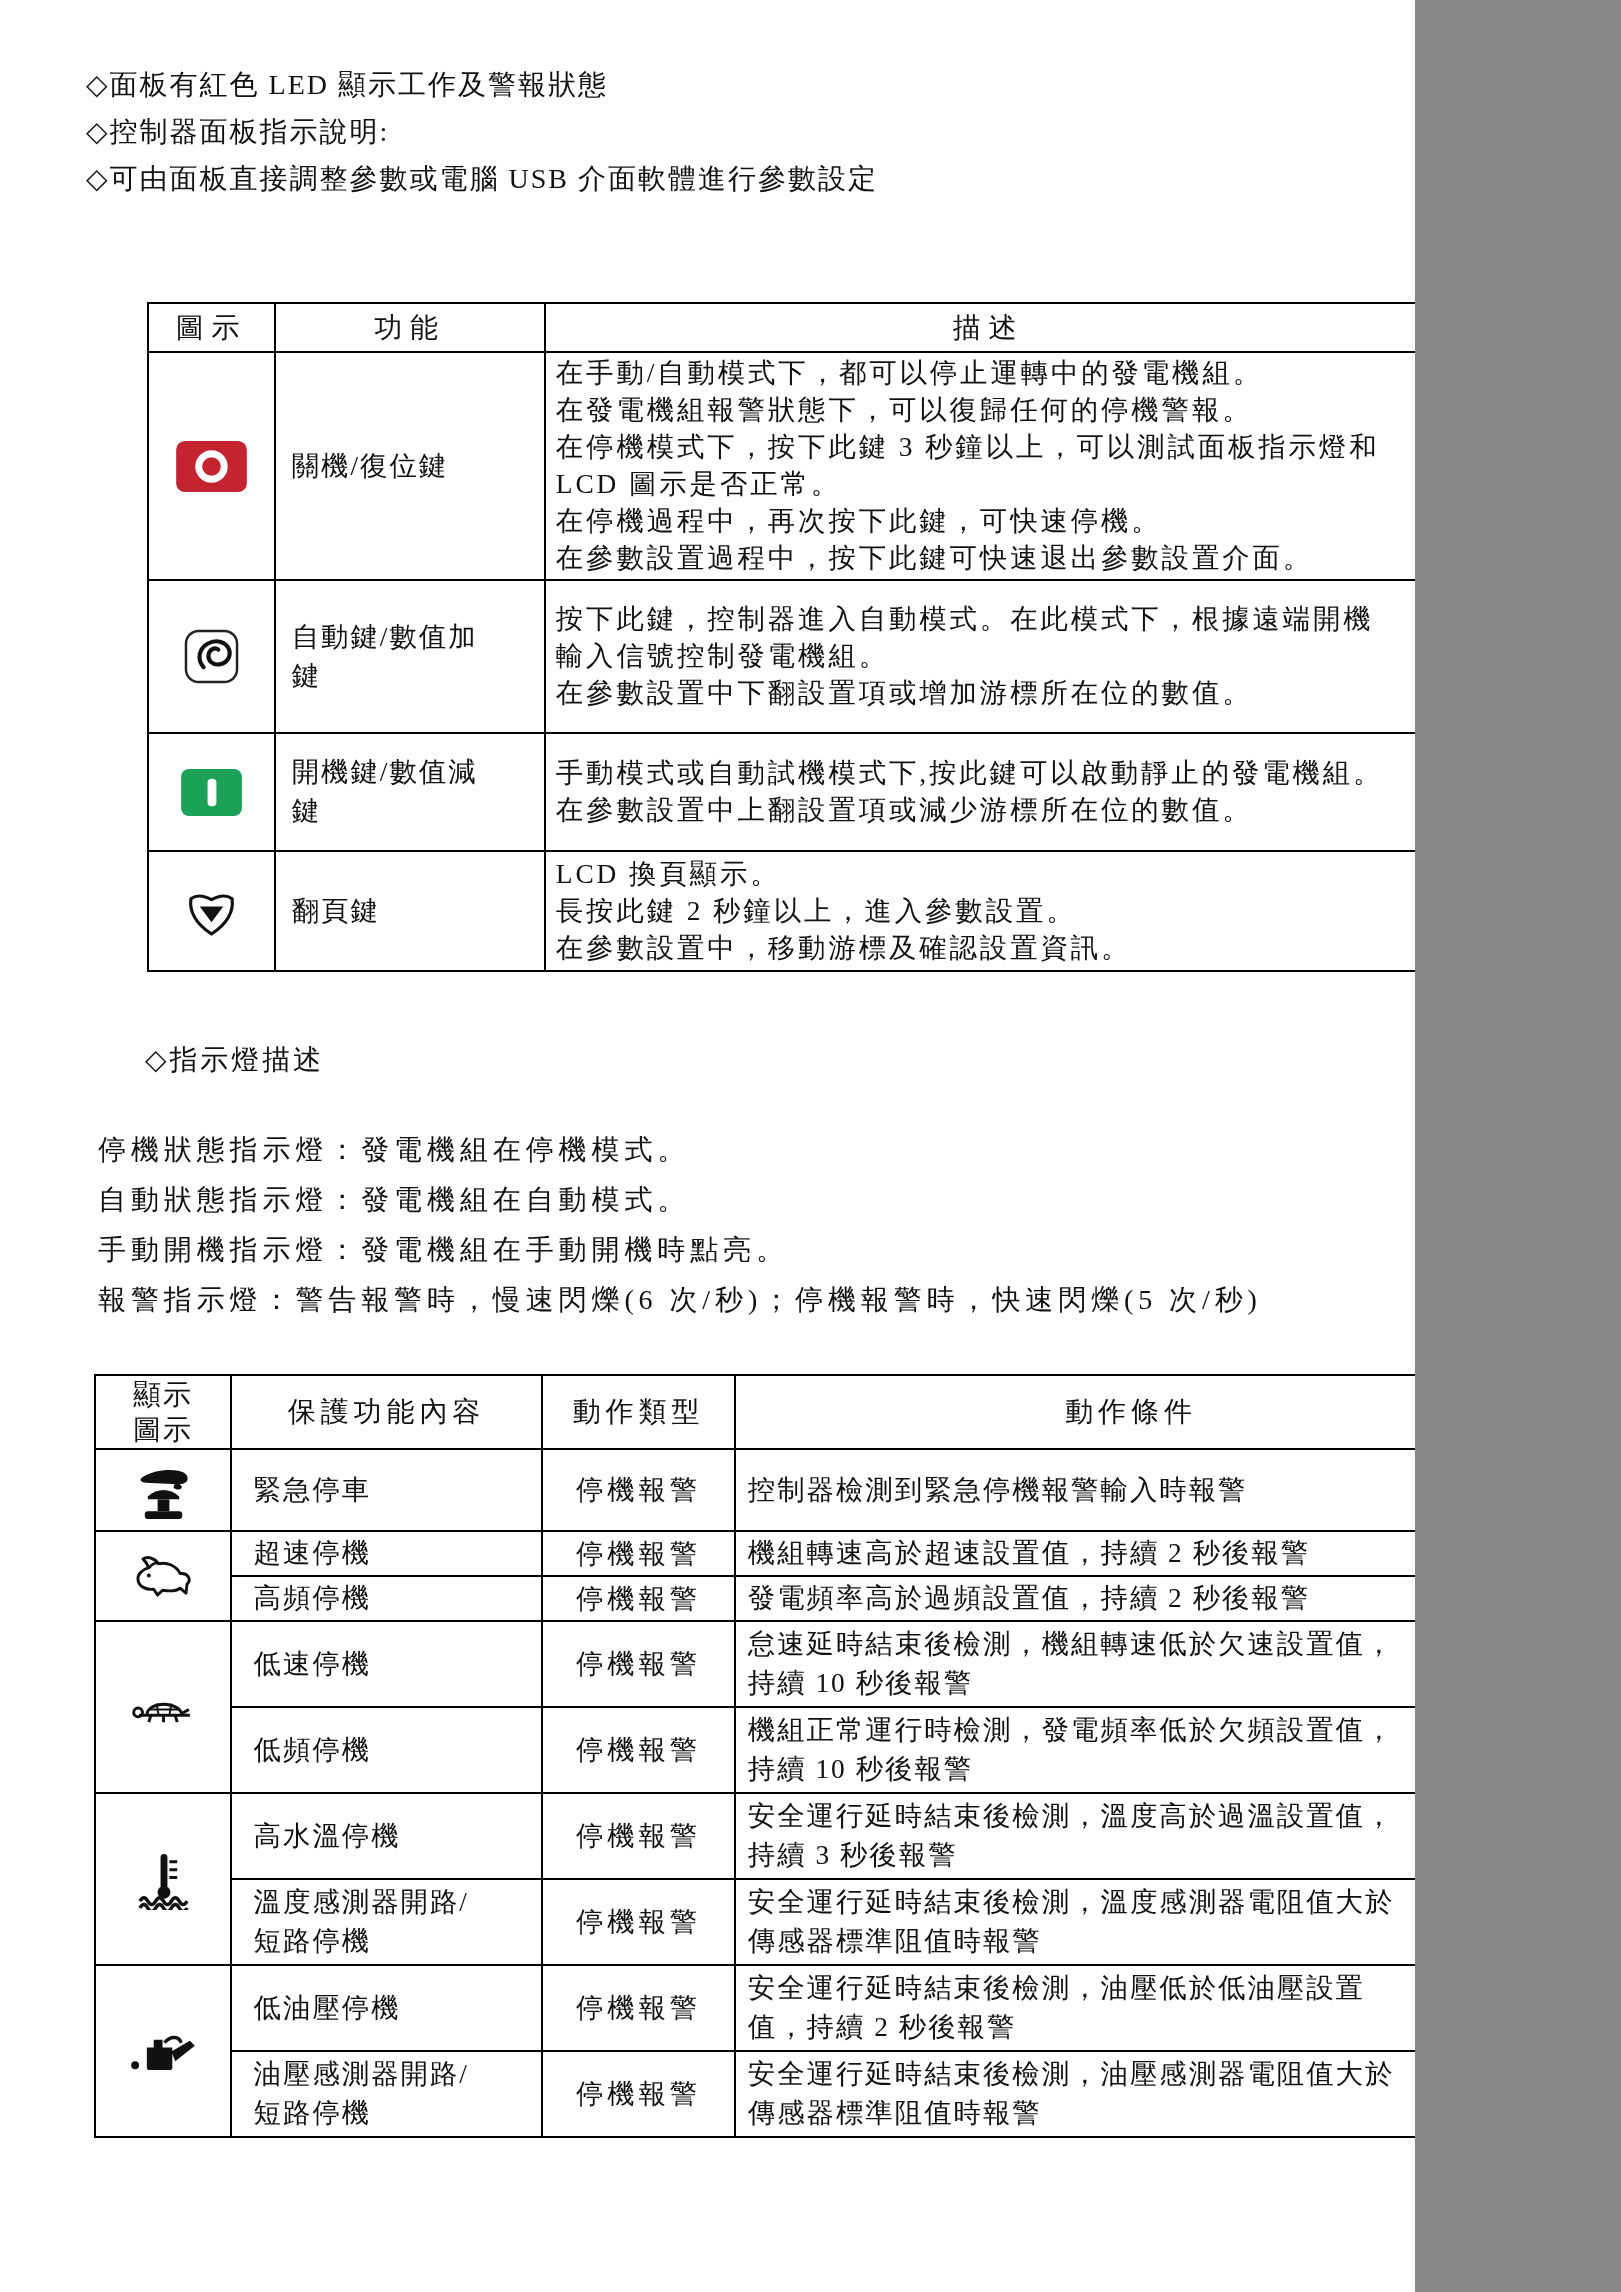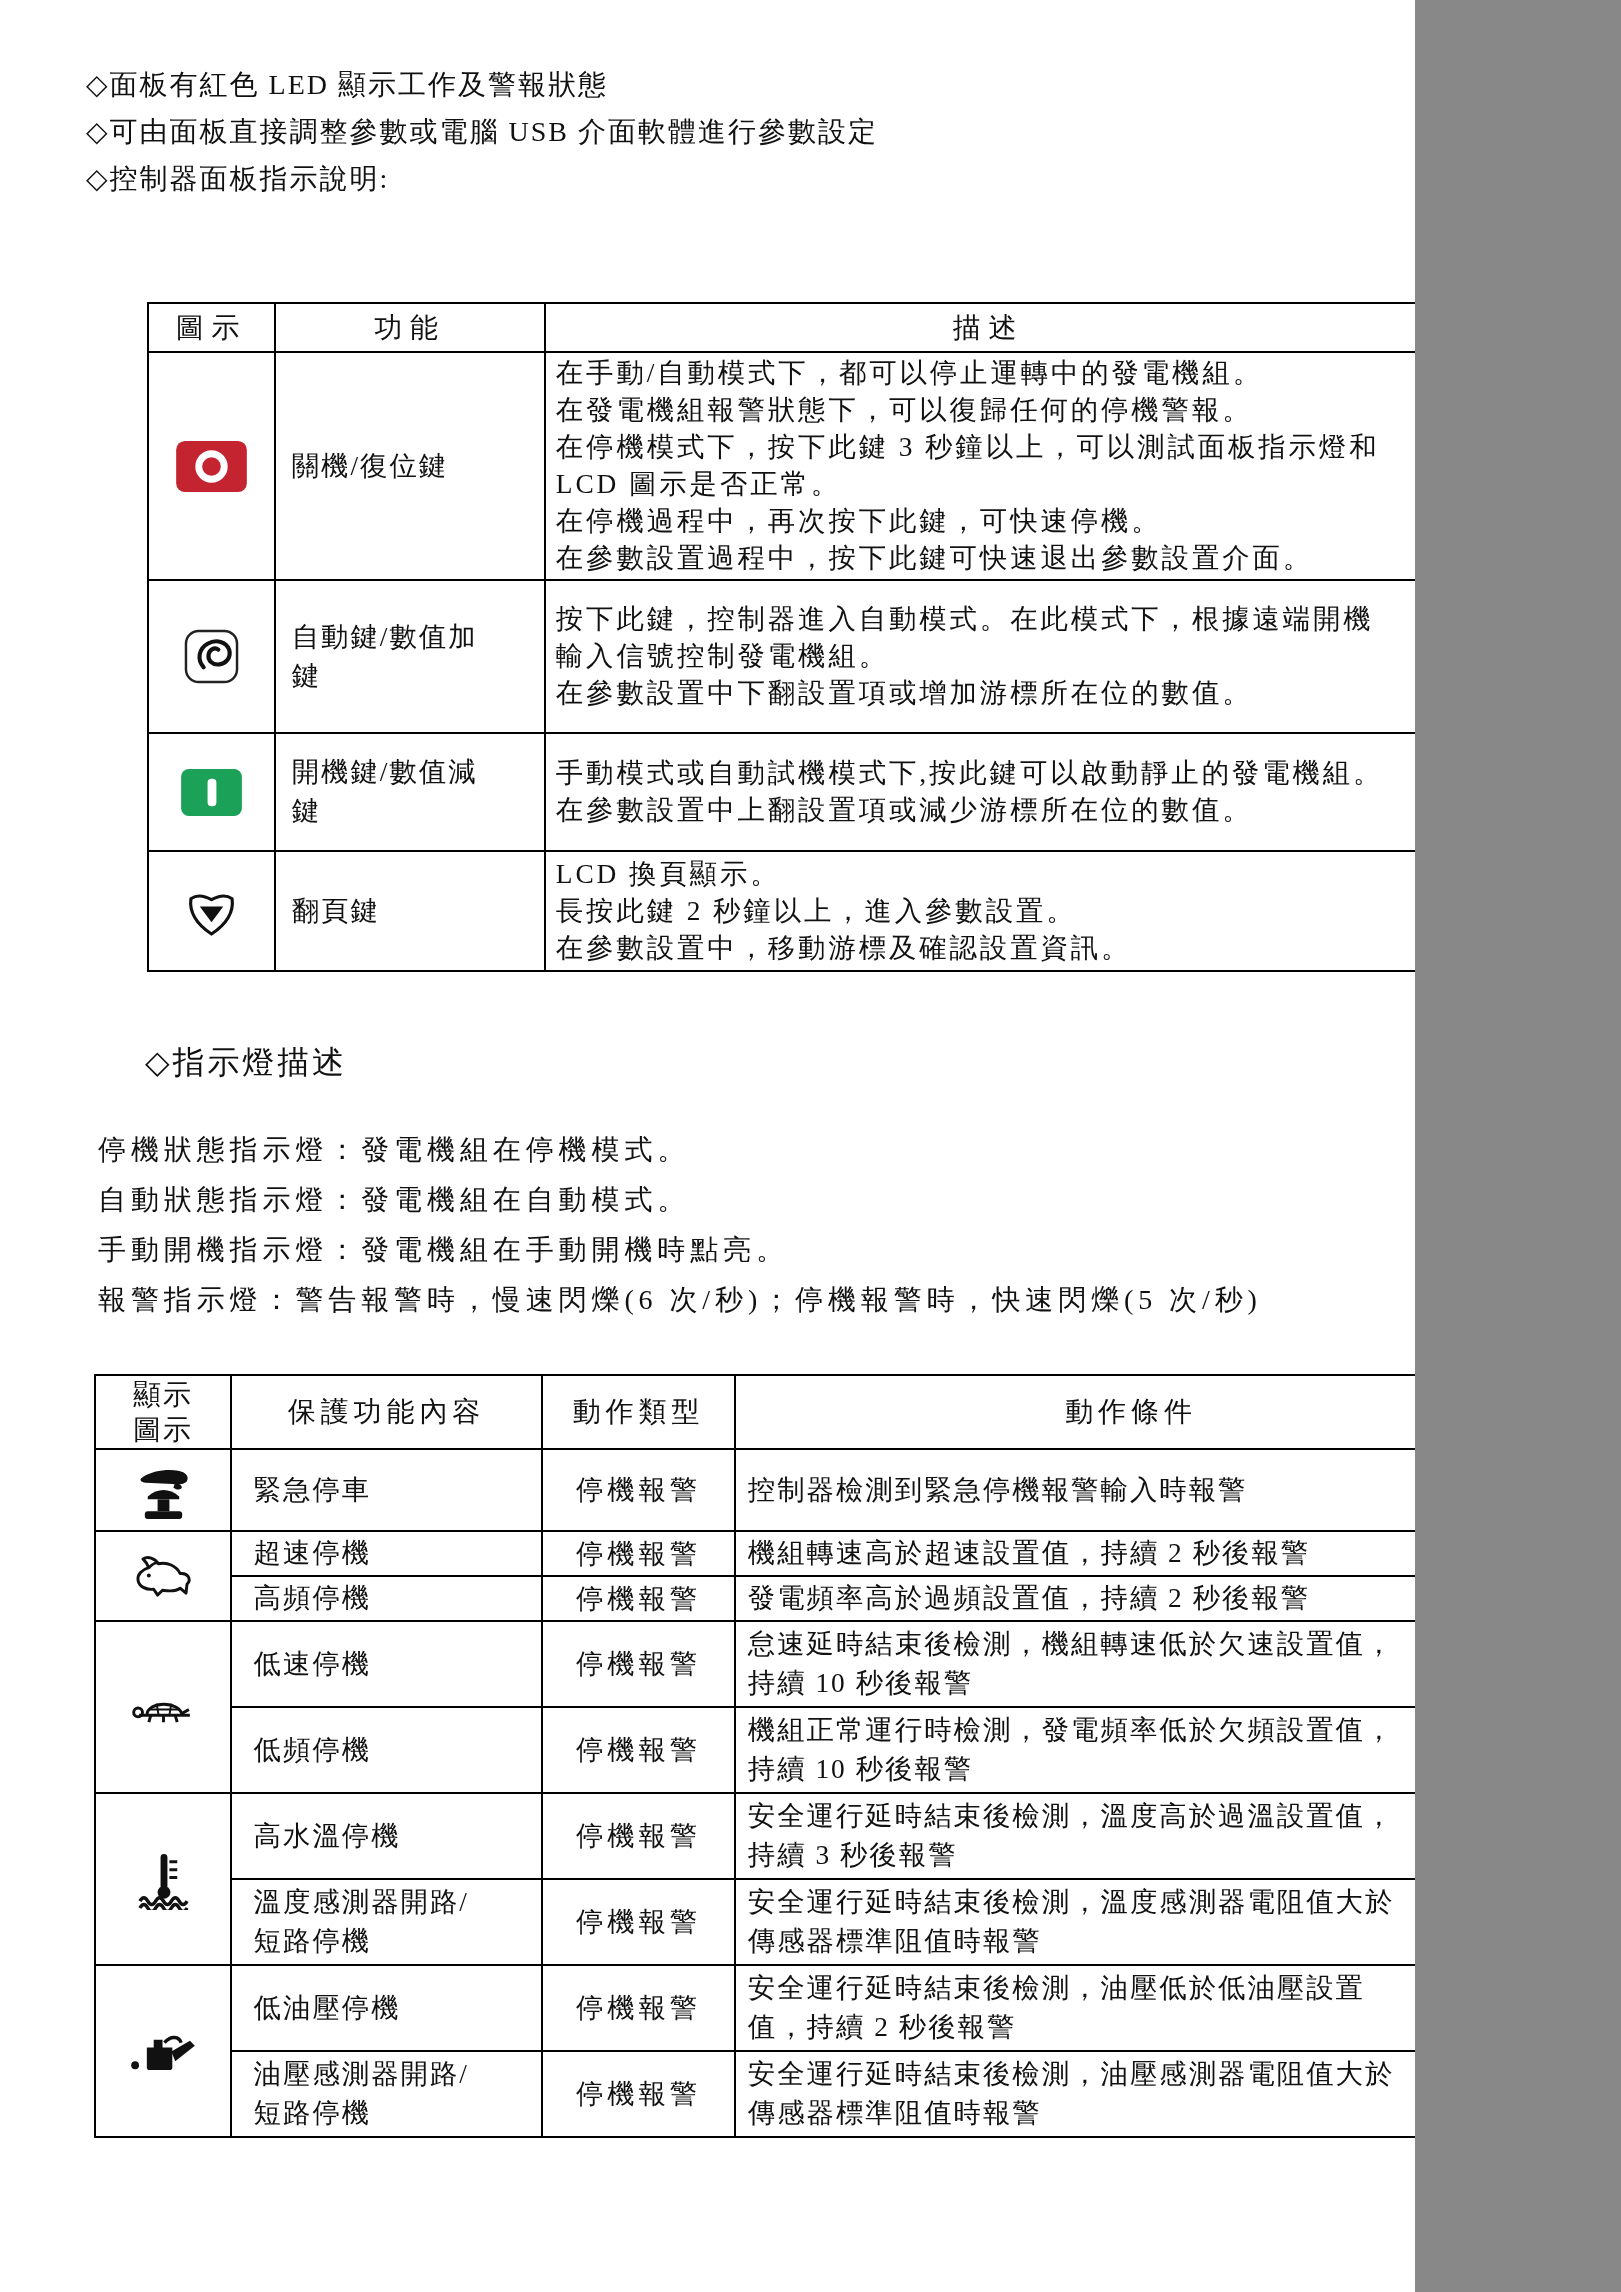--- a/index.html
+++ b/index.html
@@ -25,21 +25,21 @@
   .tbl1 .icon-cell{text-align:center;vertical-align:middle;}
   .tbl1 .func-cell{vertical-align:middle;font-size:27.4px;letter-spacing:2px;line-height:39px;padding-left:15.7px;}
   .tbl1 .func-cell .inner{width:211px;}
   .tbl1 .desc-cell{vertical-align:middle;font-size:27.4px;letter-spacing:2.9px;line-height:37px;padding:2px 5.9px 2px 9.8px;}
   .tbl1 tr.r1{height:227px;}
   .tbl1 tr.r2{height:153px;}
   .tbl1 tr.r3{height:118px;margin-left:23px;}
   .tbl1 tr.r4{height:120px;}
 
   
-  .ind-title{position:absolute;left:145px;top:1041px;font-size:32px;letter-spacing:2.9px;}
+  .ind-title{position:absolute;left:145px;top:1041px;font-size:28px;letter-spacing:2.9px;}
   .ind-lines{position:absolute;left:98px;top:1125px;}
   .ind-line{font-size:28px;line-height:50px;letter-spacing:4.9px;white-space:nowrap;}
 
   
   .tbl2{position:absolute;left:94px;top:1374px;width:1432px;}
   .tbl2 th{font-size:28px;letter-spacing:4.9px;text-align:center;vertical-align:middle;}
   .tbl2 .hdr{height:74px;}
   .tbl2 .hdr .two-line{line-height:35px;letter-spacing:2px;}
   .tbl2 .icon-cell{text-align:center;vertical-align:middle;}
   .tbl2 .content-cell{vertical-align:middle;font-size:27.4px;letter-spacing:2px;line-height:39px;padding-left:21.6px;margin-left:30px;}
@@ -51,22 +51,22 @@
 
   svg{display:block;margin:0 auto;}
 </style>
 </head>
 <body>
 
 <div class="page">
 
   <div class="bullets">
     <div class="bullet-line">◇面板有紅色 LED 顯示工作及警報狀態</div>
+    <div class="bullet-line">◇控制器面板指示說明:</div>
     <div class="bullet-line">◇可由面板直接調整參數或電腦 USB 介面軟體進行參數設定</div>
-    <div class="bullet-line">◇控制器面板指示說明:</div>
   </div>
 
   <table class="tbl1">
     <colgroup>
         <col style="width:127px">
         <col style="width:270px">
         <col style="width:887px">
       </colgroup>
     <tbody>
         <tr>

